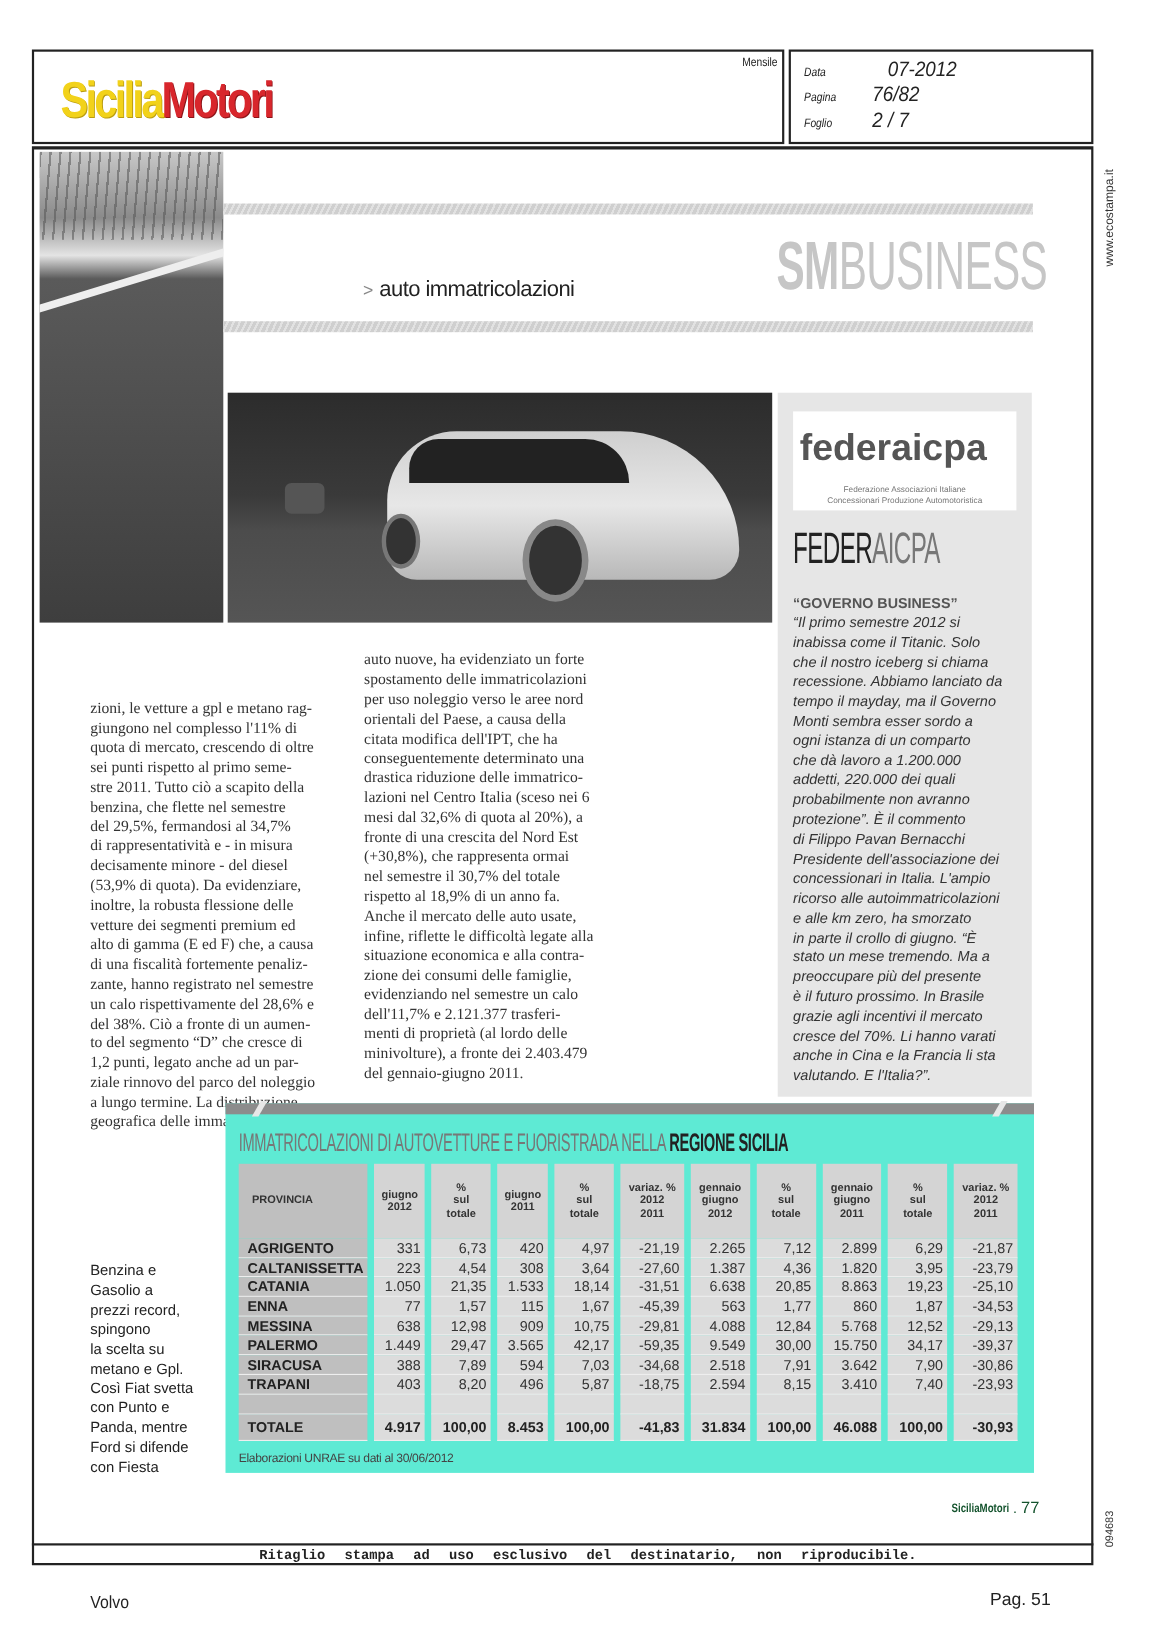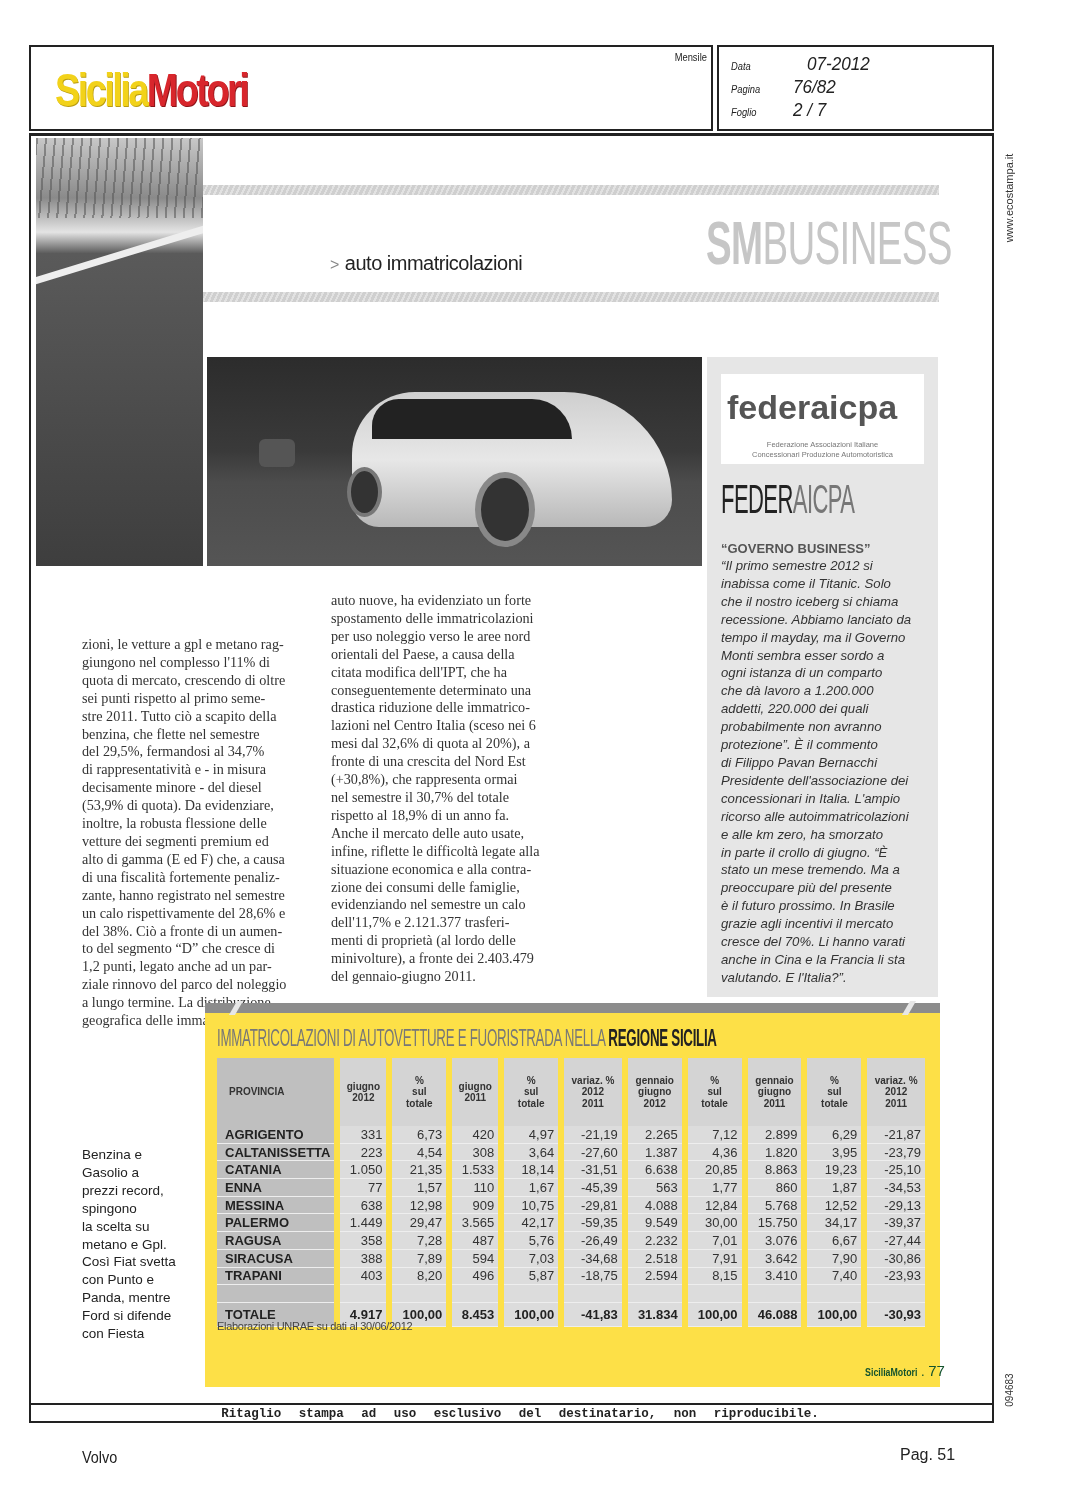--- a/index.html
+++ b/index.html
@@ -51,42 +51,42 @@
   .fed-title .lt { color: #777; }
   .quote-hdr { position: absolute; left: 14px; top: 184px; font-size: 13px; font-weight: 700; color: #555; }
   .quote { position: absolute; left: 14px; top: 200px; width: 212px; font-size: 13.2px; font-style: italic; line-height: 17.9px; color: #333; white-space: pre-line; }
 
   
   .col { position: absolute; top: 592px; font-family: "Liberation Serif", serif; font-size: 14.2px; line-height: 17.9px; color: #333; white-space: pre-line; }
   .col1 { left: 82px; width: 240px; margin-top: 44px; }
   .col2 { left: 331px; width: 240px; }
 
   
-  .tbl-wrap { position: absolute; left: 205px; top: 1003px; width: 735px; height: 384px; background: #fde047; }
+  .tbl-wrap { position: absolute; left: 205px; top: 1003px; width: 735px; height: 336px; background: #5eead4; }
   .tbl-bar { position: absolute; left: 0; top: 0; width: 100%; height: 10px; background: #8c8c8c; }
   .tbl-bar::before { content: ""; position: absolute; left: 28px; top: -2px; width: 6px; height: 14px; background: #e7e7e7; transform: skewX(-30deg); }
   .tbl-bar::after { content: ""; position: absolute; right: 28px; top: -2px; width: 6px; height: 14px; background: #e7e7e7; transform: skewX(-30deg); }
   .tbl-title { position: absolute; left: 12px; top: 22px; font-size: 23px; white-space: nowrap; transform: scaleX(0.58); transform-origin: left top; color: #777; letter-spacing: -0.5px; }
   .tbl-title b { color: #222; font-weight: 700; }
   table.data { position: absolute; left: 12px; top: 55px; border-collapse: separate; border-spacing: 6px 0; width: 720px; margin-left: -6px; }
   table.data th { background: #d4d4d4; font-size: 10px; font-weight: 700; color: #333; height: 68px; vertical-align: middle; text-align: center; line-height: 1.15; padding: 0 2px; white-space: pre-line; }
   table.data th.prov { background: #bfbfbf; text-align: left; padding-left: 12px; width: 106px; }
   table.data td { background: #dcdcdc; font-size: 13px; color: #333; text-align: right; padding: 0 4px 0 0; height: 17.7px; border-bottom: 1px solid #eee; }
   table.data td.prov { background: #bfbfbf; text-align: left; padding-left: 8px; font-weight: 700; color: #222; }
   table.data tr.spacer td { height: 18px; }
   table.data tr.total td { font-weight: 700; color: #222; height: 24px; }
   .tbl-src { position: absolute; left: 12px; top: 317px; font-size: 11px; color: #444; letter-spacing: -0.3px; text-align: right; }
 
   .caption { position: absolute; left: 82px; top: 1146px; width: 115px; font-size: 13.5px; font-weight: 400; line-height: 17.9px; color: #222; white-space: pre-line; }
 
   .footer-pg { position: absolute; left: 852px; top: 1362px; font-size: 13px; color: #14532d; }
   .footer-pg .brand { font-size: 11px; font-weight: 700; transform: scaleX(0.8); display: inline-block; transform-origin: right; }
   .footer-pg .num { font-size: 15px; }
   .clip-line { position: absolute; left: 29px; top: 1403px; width: 965px; border-top: 2px solid #222; }
-  .clip-note { position: absolute; left: 0; width: 992px; top: 1407px; text-align: center; font-family: "Liberation Mono", monospace; font-size: 12.5px; font-weight: 700; word-spacing: 10px; color: #222; margin-left: 24px; }
+  .clip-note { position: absolute; left: 0; width: 1069px; top: 1407px; text-align: center; font-family: "Liberation Mono", monospace; font-size: 12.5px; font-weight: 700; word-spacing: 10px; color: #222; }
   .client { position: absolute; left: 82px; top: 1449px; font-size: 16px; color: #222; transform: scaleX(0.9); transform-origin: left; }
   .page-no { position: absolute; left: 900px; top: 1446px; font-size: 16px; color: #222; }
 </style>
 </head>
 <body>
 
 <div class="hdr-left">
   <div class="logo"><span class="y">Sicilia</span><span class="r">Motori</span></div>
   <div class="freq">Mensile</div>
 </div>
@@ -288,21 +288,21 @@
           <td>6.638</td>
           <td>20,85</td>
           <td>8.863</td>
           <td>19,23</td>
           <td>-25,10</td>
         </tr>
         <tr>
           <td class="prov">ENNA</td>
           <td>77</td>
           <td>1,57</td>
-          <td>110</td>
+          <td>115</td>
           <td>1,67</td>
           <td>-45,39</td>
           <td>563</td>
           <td>1,77</td>
           <td>860</td>
           <td>1,87</td>
           <td>-34,53</td>
         </tr>
         <tr>
           <td class="prov">MESSINA</td>
@@ -322,33 +322,20 @@
           <td>1.449</td>
           <td>29,47</td>
           <td>3.565</td>
           <td>42,17</td>
           <td>-59,35</td>
           <td>9.549</td>
           <td>30,00</td>
           <td>15.750</td>
           <td>34,17</td>
           <td>-39,37</td>
-        </tr>
-        <tr>
-          <td class="prov">RAGUSA</td>
-          <td>358</td>
-          <td>7,28</td>
-          <td>487</td>
-          <td>5,76</td>
-          <td>-26,49</td>
-          <td>2.232</td>
-          <td>7,01</td>
-          <td>3.076</td>
-          <td>6,67</td>
-          <td>-27,44</td>
         </tr>
         <tr>
           <td class="prov">SIRACUSA</td>
           <td>388</td>
           <td>7,89</td>
           <td>594</td>
           <td>7,03</td>
           <td>-34,68</td>
           <td>2.518</td>
           <td>7,91</td>

